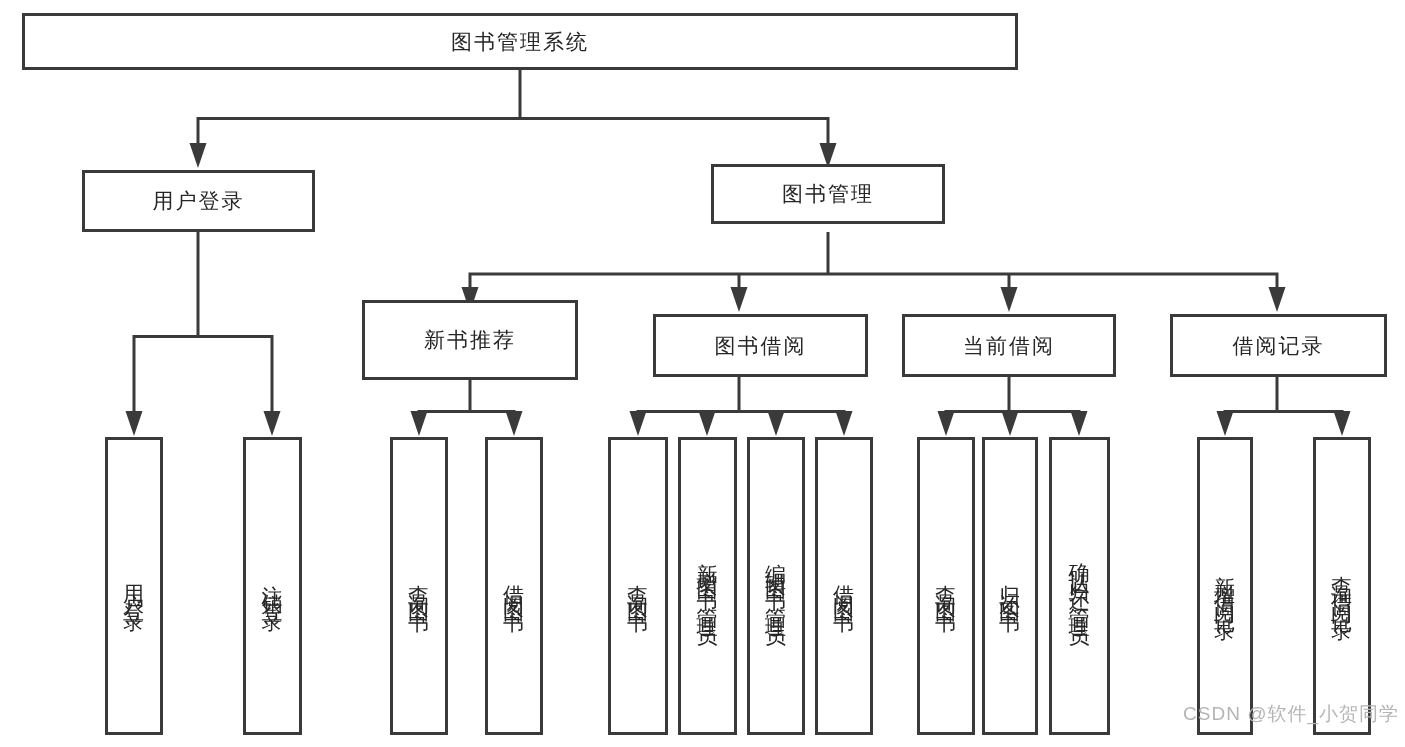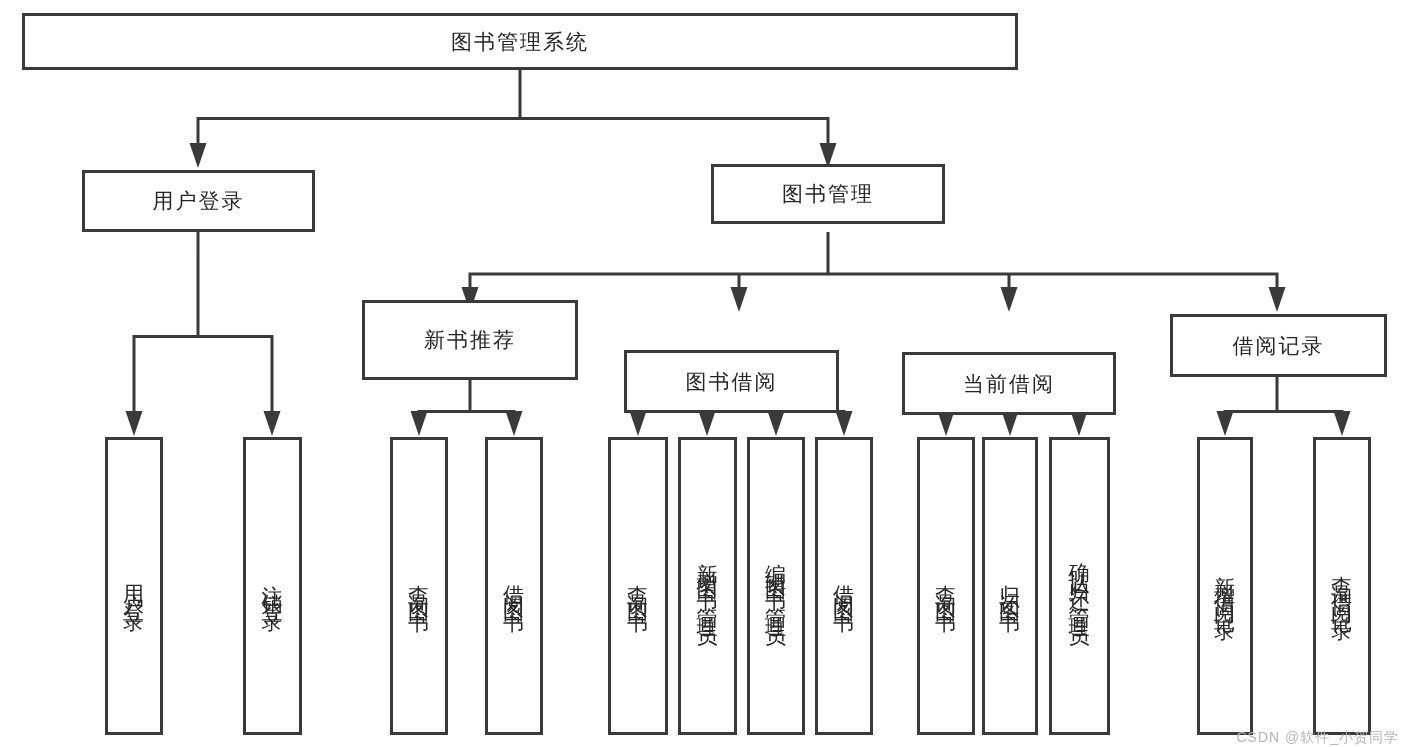--- a/index.html
+++ b/index.html
@@ -43,22 +43,22 @@
     text-orientation:mixed;
     font-size:21px;
     letter-spacing:9px;
     line-height:1;
     white-space:nowrap;
     color:var(--text);
   }
   .watermark{
     position:absolute;
     right:6px;
-    bottom:0;
-    font-size:14px;
+    bottom:20px;
+    font-size:19px;
     letter-spacing:1px;
     color:var(--wm);
     white-space:nowrap;
   }
 </style>
 </head>
 <body>
 
 <div class="canvas">
 
@@ -102,24 +102,24 @@
   <div class="node" style="left:82px;top:170px;width:233px;height:62px;">
     <span>用户登录</span>
   </div>
   <div class="node" style="left:711px;top:164px;width:234px;height:60px;">
     <span>图书管理</span>
   </div>
 
   <div class="node" style="left:362px;top:300px;width:216px;height:80px;font-family:Liberation Mono, monospace;">
     <span>新书推荐</span>
   </div>
-  <div class="node" style="left:624px;top:314px;width:215px;height:63px;margin-top:36px;">
+  <div class="node" style="left:653px;top:314px;width:215px;height:63px;">
     <span>图书借阅</span>
   </div>
-  <div class="node" style="left:902px;top:314px;width:214px;height:63px;margin-top:38px;">
+  <div class="node" style="left:902px;top:314px;width:214px;height:63px;">
     <span>当前借阅</span>
   </div>
   <div class="node" style="left:1170px;top:314px;width:217px;height:63px;text-align:right;">
     <span>借阅记录</span>
   </div>
 
   <div class="vnode" style="left:105px;top:437px;width:58px;height:298px;">
     <span>用户登录</span>
   </div>
   <div class="vnode" style="left:243px;top:437px;width:59px;height:298px;">

